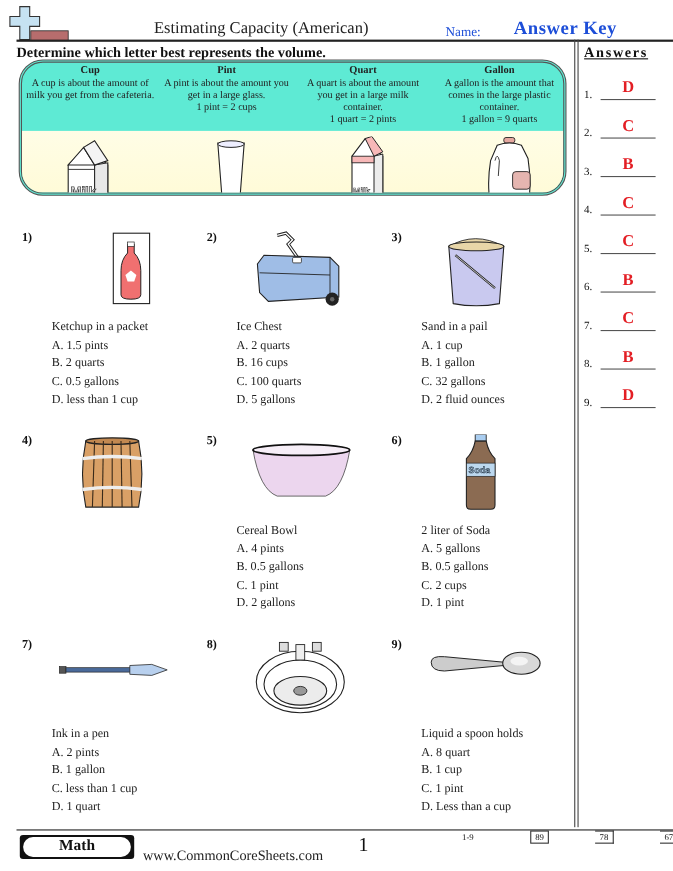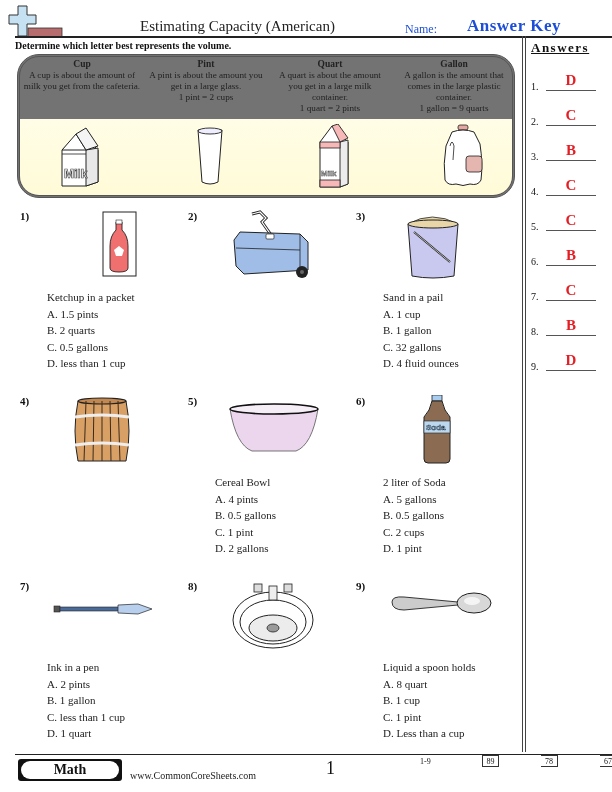--- a/index.html
+++ b/index.html
@@ -6,48 +6,48 @@
   body { width: 612px; height: 792px; background: #fff; font-family: "Liberation Serif", "DejaVu Serif", serif; color: #111; position: relative; overflow: hidden; }
   .abs { position: absolute; }
 
   
   #logo { left: 8px; top: 4px; width: 55px; height: 34px; }
   #title { left: 140px; top: 18px; font-size: 15px; color: #222; }
   #name-label { left: 405px; top: 22px; font-size: 12px; color: #1d4ed8; }
   #answer-key { left: 467px; top: 16px; font-size: 17px; font-weight: bold; color: #1d4ed8; letter-spacing: 0.5px; }
   #header-rule { left: 15px; top: 36px; width: 597px; height: 2px; background: #222; }
 
-  #instructions { left: 15px; top: 40px; font-size: 10px; font-weight: bold; }
+  #instructions { left: 15px; top: 40px; font-size: 13px; font-weight: bold; }
 
   
   #col-divider { left: 522px; top: 36px; width: 4px; height: 716px; border-left: 1.5px solid #444; border-right: 1.5px solid #444; }
   #answers-title { left: 531px; top: 40px; font-size: 13px; font-weight: bold; letter-spacing: 1.5px; text-decoration: underline; }
   .ans-row { position: absolute; left: 531px; width: 75px; height: 20px; }
   .ans-num { position: absolute; left: 0; bottom: 0; font-size: 10px; }
   .ans-line { position: absolute; left: 15px; bottom: 1px; width: 50px; height: 1px; background: #555; }
   .ans-letter { position: absolute; left: 15px; width: 50px; bottom: 3px; text-align: center; font-size: 15px; font-weight: bold; color: #e31e24; }
 
   
-  #ref-box { left: 17px; top: 54px; width: 498px; height: 144px; border: 3px double #555; border-radius: 22px; overflow: hidden; background: #737373; }
+  #ref-box { left: 17px; top: 54px; width: 498px; height: 124px; border: 3px double #555; border-radius: 22px; overflow: hidden; background: #5eead4; }
   #ref-band { position: absolute; left: 0; right: 0; top: 62px; bottom: 0; background: linear-gradient(#fffde6, #fffbd8); }
   .ref-col { position: absolute; top: 2px; width: 124px; text-align: center; font-size: 9.2px; line-height: 11px; color: #222; }
   .ref-col .h { font-weight: bold; font-size: 9.5px; }
   .ref-img { position: absolute; top: 67px; }
 
   
   .prob { position: absolute; width: 165px; height: 160px; }
   .prob .num { position: absolute; left: 0; top: 0; font-size: 11px; font-weight: bold; }
   .prob .pic { position: absolute; left: 28px; top: 0; width: 110px; height: 72px; }
   .prob .q { position: absolute; left: 27px; top: 79px; font-size: 11px; line-height: 16.5px; color: #222; }
 
   
   #footer-rule { left: 15px; top: 754px; width: 597px; height: 1px; background: #222; }
   #math-pill { left: 18px; top: 759px; width: 104px; height: 22px; background: #111; border-radius: 3px; }
   #math-inner { position: absolute; left: 3px; top: 2px; width: 98px; height: 18px; background: #fff; border-radius: 12px; text-align: center; font-size: 14px; font-weight: bold; line-height: 18px; }
-  #site { left: 130px; top: 770px; font-size: 10px; color: #222; }
+  #site { left: 130px; top: 770px; font-size: 13px; color: #222; }
   #page-num { left: 326px; top: 758px; font-size: 18px; }
   #score-label { left: 420px; top: 757px; font-size: 8px; }
   #score-table { left: 440px; top: 755px; display: flex; }
   .score-cell { width: 17px; height: 12px; border: 0.8px solid #333; border-left: none; font-size: 8px; text-align: center; line-height: 11px; margin-left: 42px; }
   .score-cell:first-child { border-left: 0.8px solid #333; }
   .score-cell.low { background: #cfe0fb; }
 </style>
 </head>
 <body>
 
@@ -193,37 +193,44 @@
   <svg class="pic" viewBox="0 0 110 72">
     <path d="M36 4 l8 -2 l6 6 l-4 4 l14 20" fill="none" stroke="#222" stroke-width="3"></path>
     <path d="M36 4 l8 -2 l6 6 l-4 4 l14 20" fill="none" stroke="#fff" stroke-width="1.2"></path>
     <polygon points="18,30 24,22 84,24 92,32 92,60 28,64 20,56" fill="#9fbde6" stroke="#222" stroke-width="1"></polygon>
     <line x1="20" y1="38" x2="84" y2="40" stroke="#222" stroke-width="0.8"></line>
     <line x1="84" y1="24" x2="84" y2="64" stroke="#222" stroke-width="0.8"></line>
     <rect x="50" y="24" width="8" height="5" rx="1" fill="#fff" stroke="#222" stroke-width="0.7"></rect>
     <circle cx="86" cy="62" r="6" fill="#222"></circle>
       <circle cx="86" cy="62" r="2" fill="#666"></circle>
   </svg>
+  <div class="q">
+    <div>Ice Chest</div>
+    <div>A. 2 quarts</div>
+    <div>B. 16 cups</div>
+    <div>C. 100 quarts</div>
+    <div>D. 5 gallons</div>
+  </div>
 </div>
 
 <div class="prob" style="left:356px; top:210px">
   <div class="num">3)</div>
   <svg class="pic" viewBox="0 0 110 72">
     <path d="M24 14 q24 -14 50 0 z" fill="#e8d6a8" stroke="#222" stroke-width="0.8"></path>
     <path d="M24 14 L28 66 Q49 70 70 66 L74 14 Z" fill="#c9c9ef" stroke="#222" stroke-width="1"></path>
     <ellipse cx="49" cy="14" rx="25" ry="4" fill="#e8d6a8" stroke="#222" stroke-width="1"></ellipse>
     <path d="M30 22 L66 52" stroke="#222" stroke-width="2" fill="none"></path>
     <path d="M30 22 L66 52" stroke="#ddd" stroke-width="0.8" fill="none"></path>
   </svg>
   <div class="q">
     <div>Sand in a pail</div>
     <div>A. 1 cup</div>
     <div>B. 1 gallon</div>
     <div>C. 32 gallons</div>
-    <div>D. 4 fluid ounces</div>
+    <div>D. 2 fluid ounces</div>
   </div>
 </div>
 
 <div class="prob" style="left:20px; top:395px">
   <div class="num">4)</div>
   <svg class="pic" viewBox="0 0 110 72">
     <path d="M30 6 Q24 36 30 66 L78 66 Q84 36 78 6 Z" fill="#d9a066" stroke="#222" stroke-width="1"></path>
     <ellipse cx="54" cy="6" rx="24" ry="3" fill="#c28850" stroke="#222" stroke-width="1.2"></ellipse>
     <g stroke="#3a2a1a" stroke-width="1">
         <line x1="38" y1="6" x2="36" y2="66"></line>

